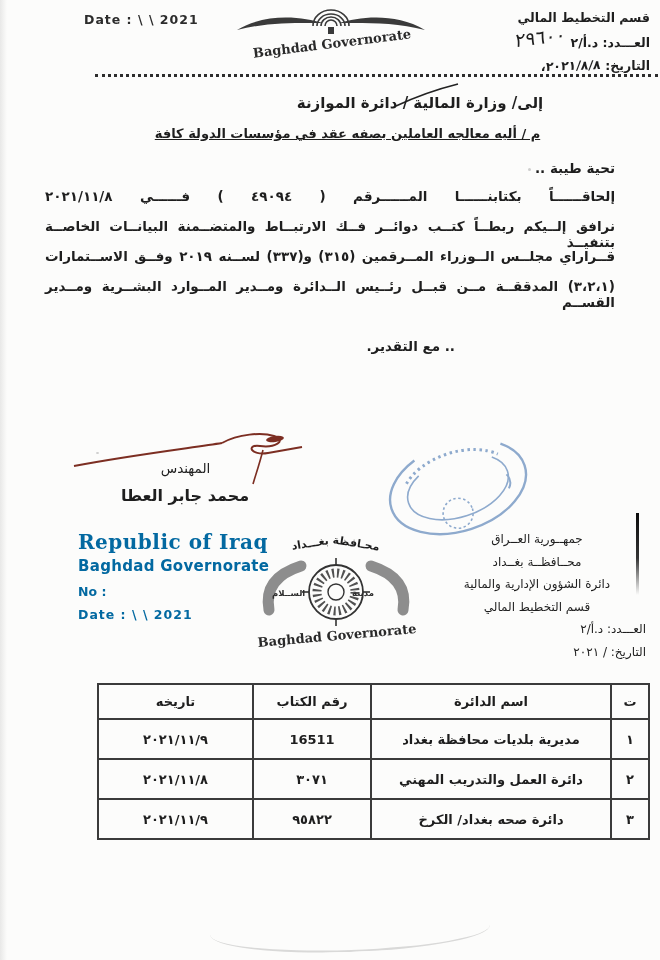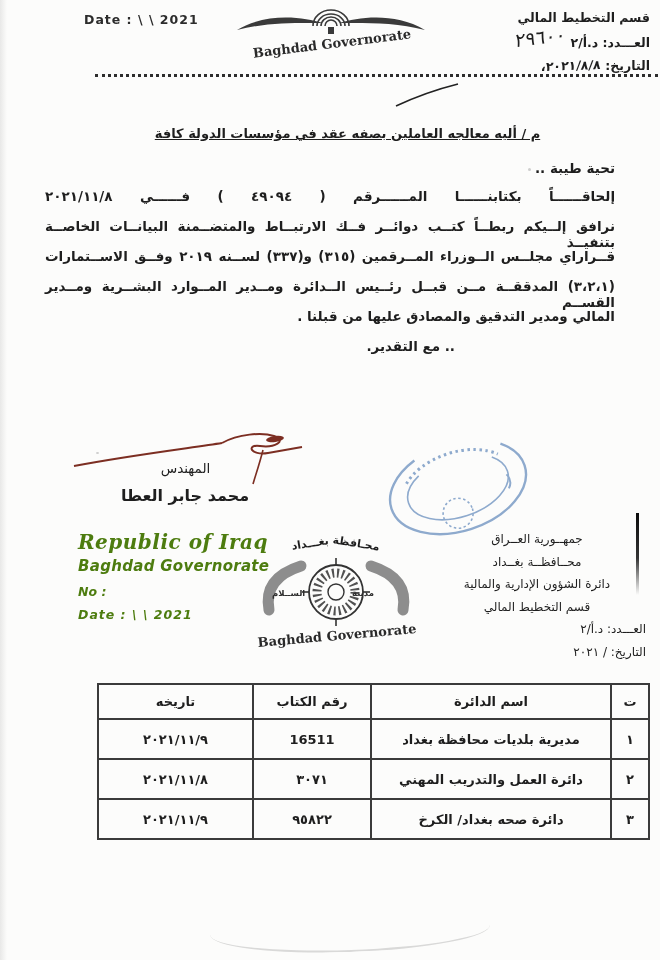--- a/index.html
+++ b/index.html
@@ -29,21 +29,21 @@
   .bodyline.last{text-align:right;}
   .closing{left:45px;top:338px;width:410px;text-align:right;font-size:13.5px;font-weight:700;}
   
   .attach-title{left:45px;top:380px;width:570px;text-align:right;font-size:13.5px;font-weight:700;
         text-decoration:underline;}
   .attach-line{left:45px;top:406px;width:570px;text-align:right;font-size:13px;font-weight:700;}
   
   .sig-title{left:118px;top:460px;width:135px;text-align:center;font-size:13.5px;font-weight:400;}
   .sig-name{left:100px;top:486px;width:170px;text-align:center;font-size:16px;font-weight:700;}
   
-  .lh2-en{left:78px;top:530px;width:200px;color:#4d7c0f;font-style:italic;}
+  .lh2-en{left:78px;top:530px;width:200px;color:#0369a1;}
   .lh2-en .t1{font-family:"DejaVu Serif",serif;font-size:20px;font-weight:700;letter-spacing:.5px;}
   .lh2-en .t2{font-size:15px;font-weight:700;margin-top:3px;letter-spacing:.3px;}
   .lh2-en .t3{font-size:12.5px;font-weight:700;margin-top:9px;}
   .lh2-en .t4{font-size:12.5px;font-weight:700;margin-top:8px;letter-spacing:1px;}
   .logo2-top{left:258px;top:534px;width:155px;text-align:center;font-size:11px;font-weight:700;display:flex;
         direction:rtl;justify-content:center;gap:5px;}
   .logo2-top span{display:inline-block;}
   .logo2-word-r{transform:rotate(9deg) translateY(3px);}
   .logo2-word-l{transform:rotate(-9deg) translateY(3px);}
   .logo2-side{font-size:8.5px;font-weight:700;color:#2e2e2e;}
@@ -97,28 +97,28 @@
       <span>التاريخ:</span>
       <span class="hand-date">٢٠٢١/٨/٨،</span>
     </div>
   </div>
 
   <div class="abs dotted-rule"></div>
 
   <svg class="abs" style="left:394px;top:82px;" width="66" height="26" viewBox="0 0 66 26">
     <path d="M2,24 Q32,10 64,2" stroke="#222" stroke-width="1.6" fill="none"></path>
   </svg>
+  <div class="abs to-line ar">إلى/ وزارة المالية / دائرة الموازنة</div>
   <div class="abs subject-line ar">م / أليه معالجه العاملين بصفه عقد في مؤسسات الدولة كافة</div>
 
   <div class="abs greeting ar">تحية طيبة ..</div>
   <div class="abs bodyline just ar" style="top:188px;">إلحاقــــــاً بكتابنــــــا المــــــرقم ( ٤٩٠٩٤ ) فــــــي ٢٠٢١/١١/٨</div>
   <div class="abs bodyline just ar" style="top:218px;">نرافق إلــيكم ربطــاً كتــب دوائــر فــك الارتبــاط والمتضــمنة البيانــات الخاصــة بتنفيــذ</div>
   <div class="abs bodyline just ar" style="top:248px;">قــراراي مجلــس الــوزراء المــرقمين (٣١٥) و(٣٣٧) لســنه ٢٠١٩ وفــق الاســتمارات</div>
   <div class="abs bodyline just ar" style="top:278px;">(٣،٢،١) المدققــة مــن قبــل رئــيس الــدائرة ومــدير المــوارد البشــرية ومــدير القســم</div>
-  <div class="abs bodyline last ar" style="top:308px;">المالي ومدير التدقيق والمصادق عليها من قبلنا .</div>
   <div class="abs closing ar">.. مع التقدير.</div>
 
 
   <svg class="abs" style="left:70px;top:426px;" width="235" height="64" viewBox="0 0 235 64">
     <g stroke="#7c2e22" fill="none" stroke-width="2">
       <path d="M4,40 C55,30 120,22 152,17"></path>
       <path d="M152,17 C168,8 192,6 204,10 C218,15 204,22 190,20 C176,18 180,30 198,27 L232,21"></path>
       <path d="M193,24 C190,36 186,48 183,58" stroke-width="1.6"></path>
     </g>
     <ellipse cx="205" cy="13" rx="9" ry="3" fill="#7c2e22" transform="rotate(-8 205 13)"></ellipse>

